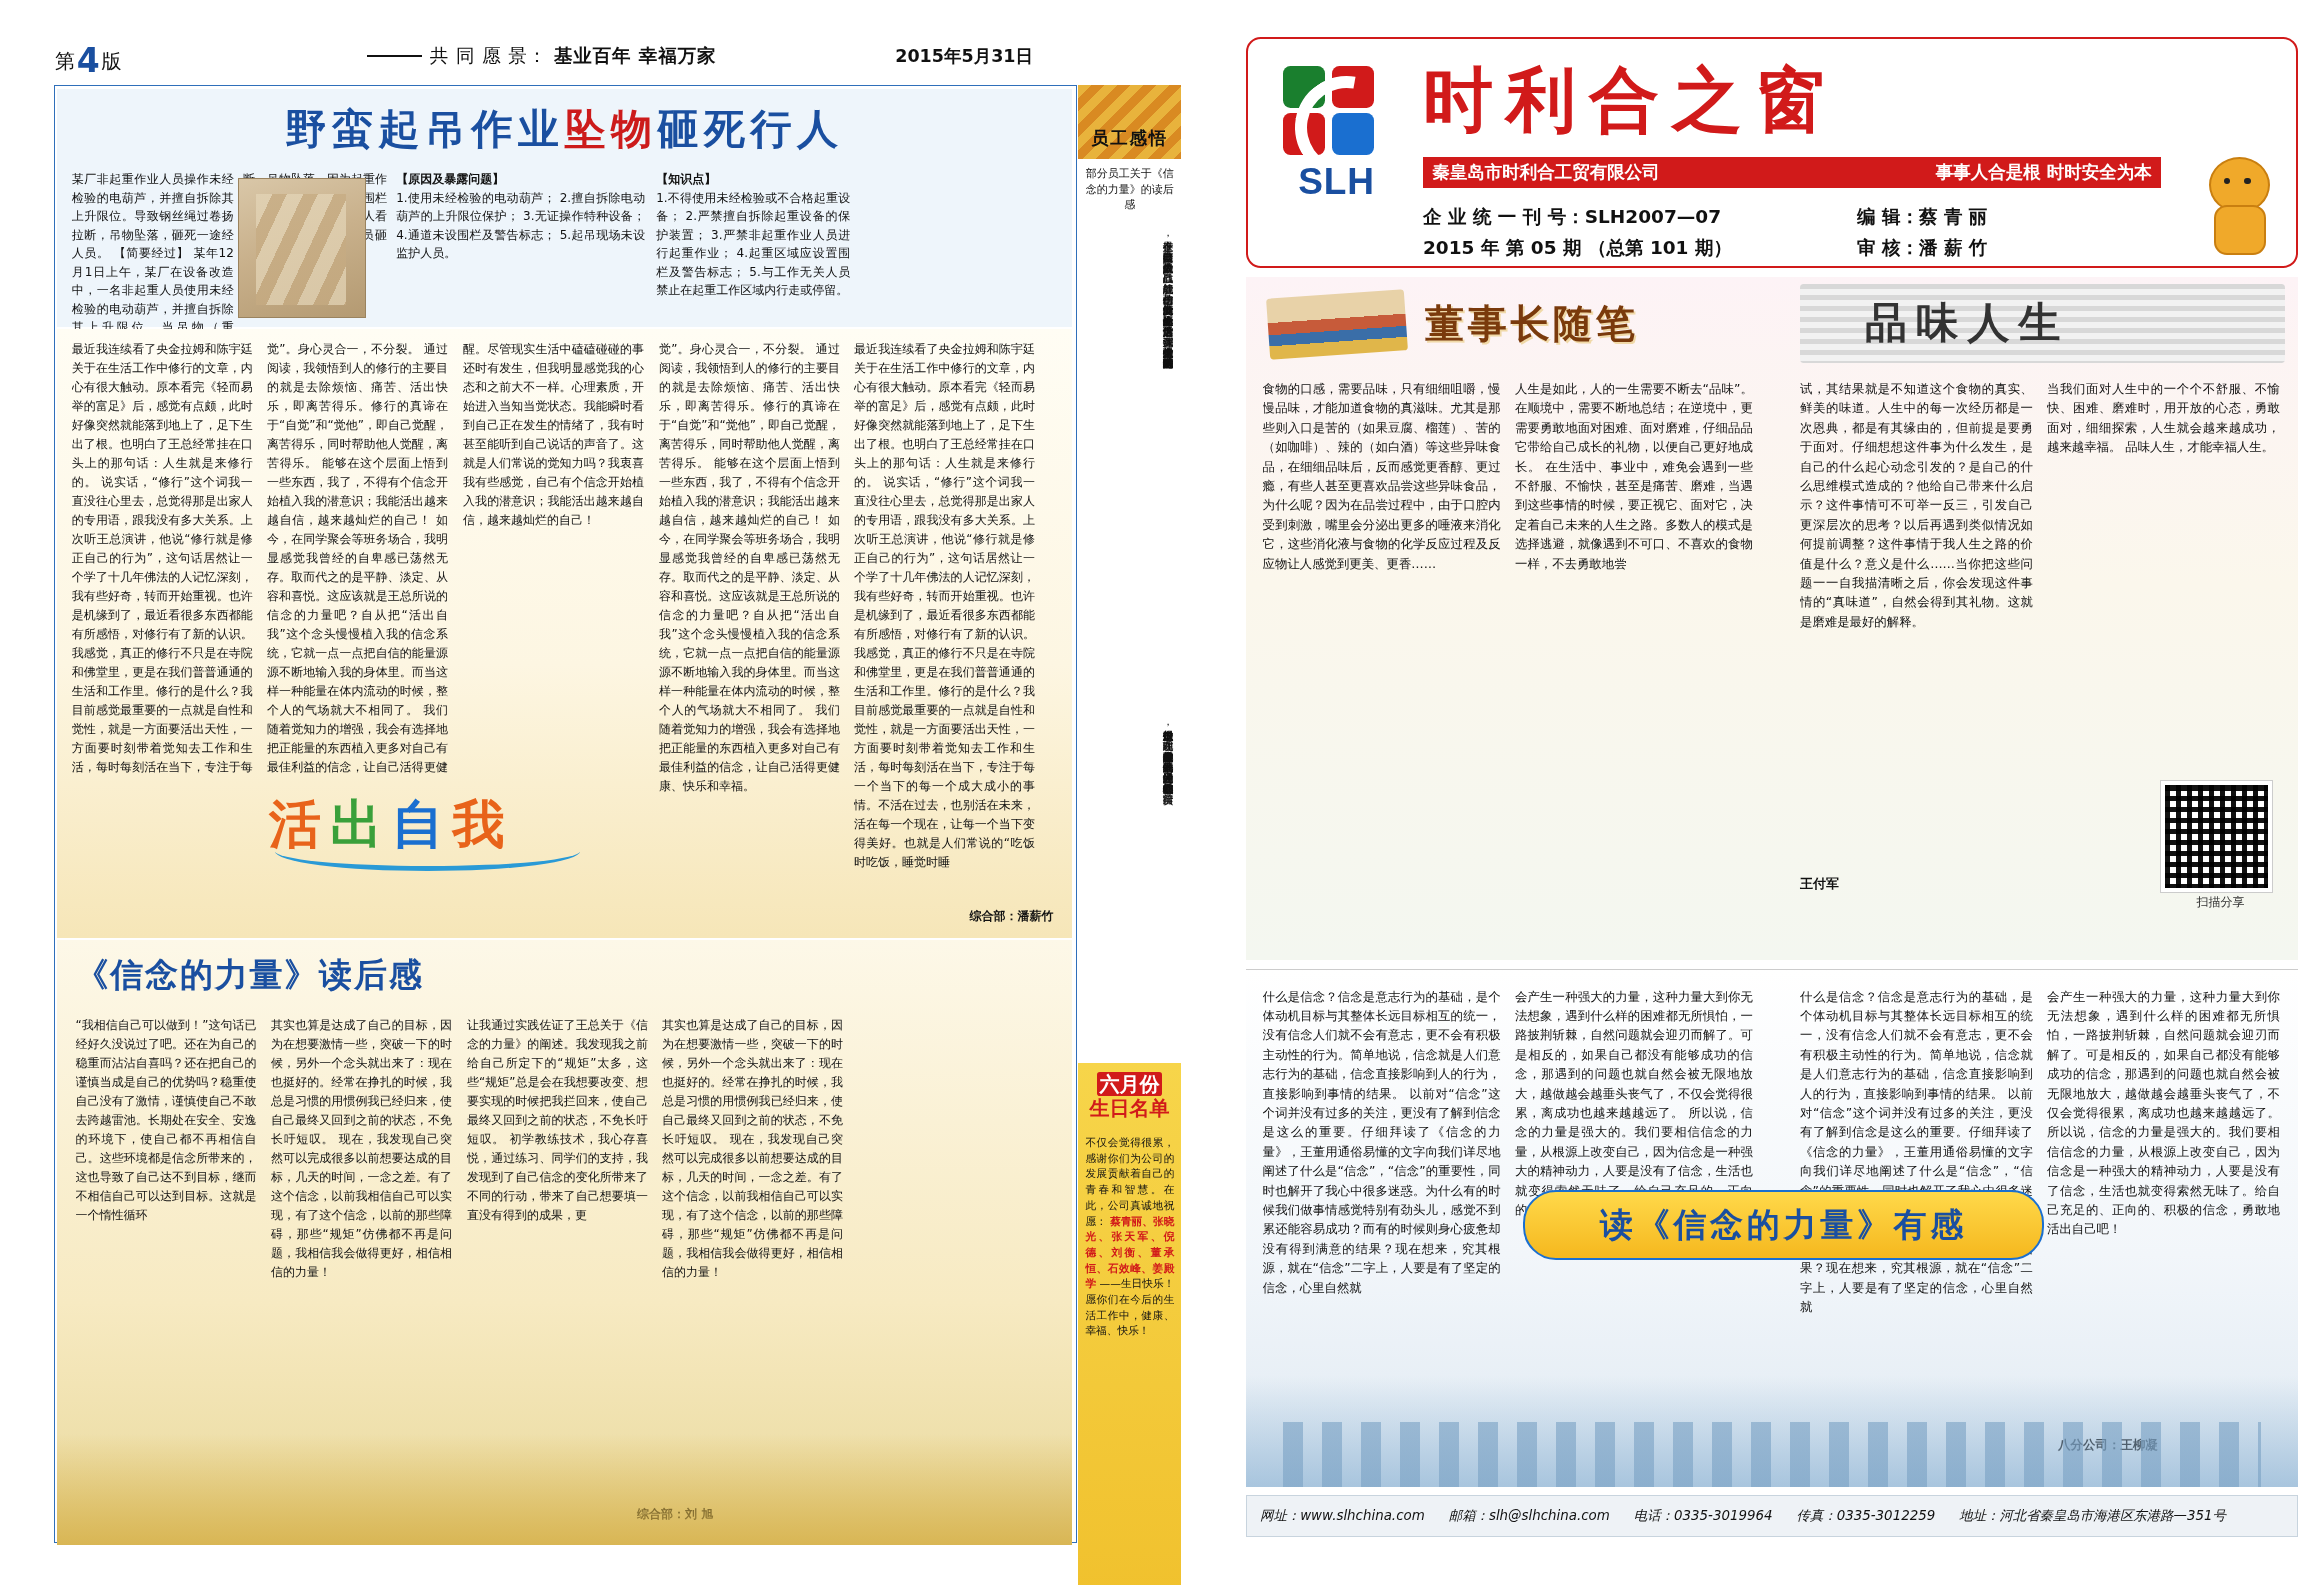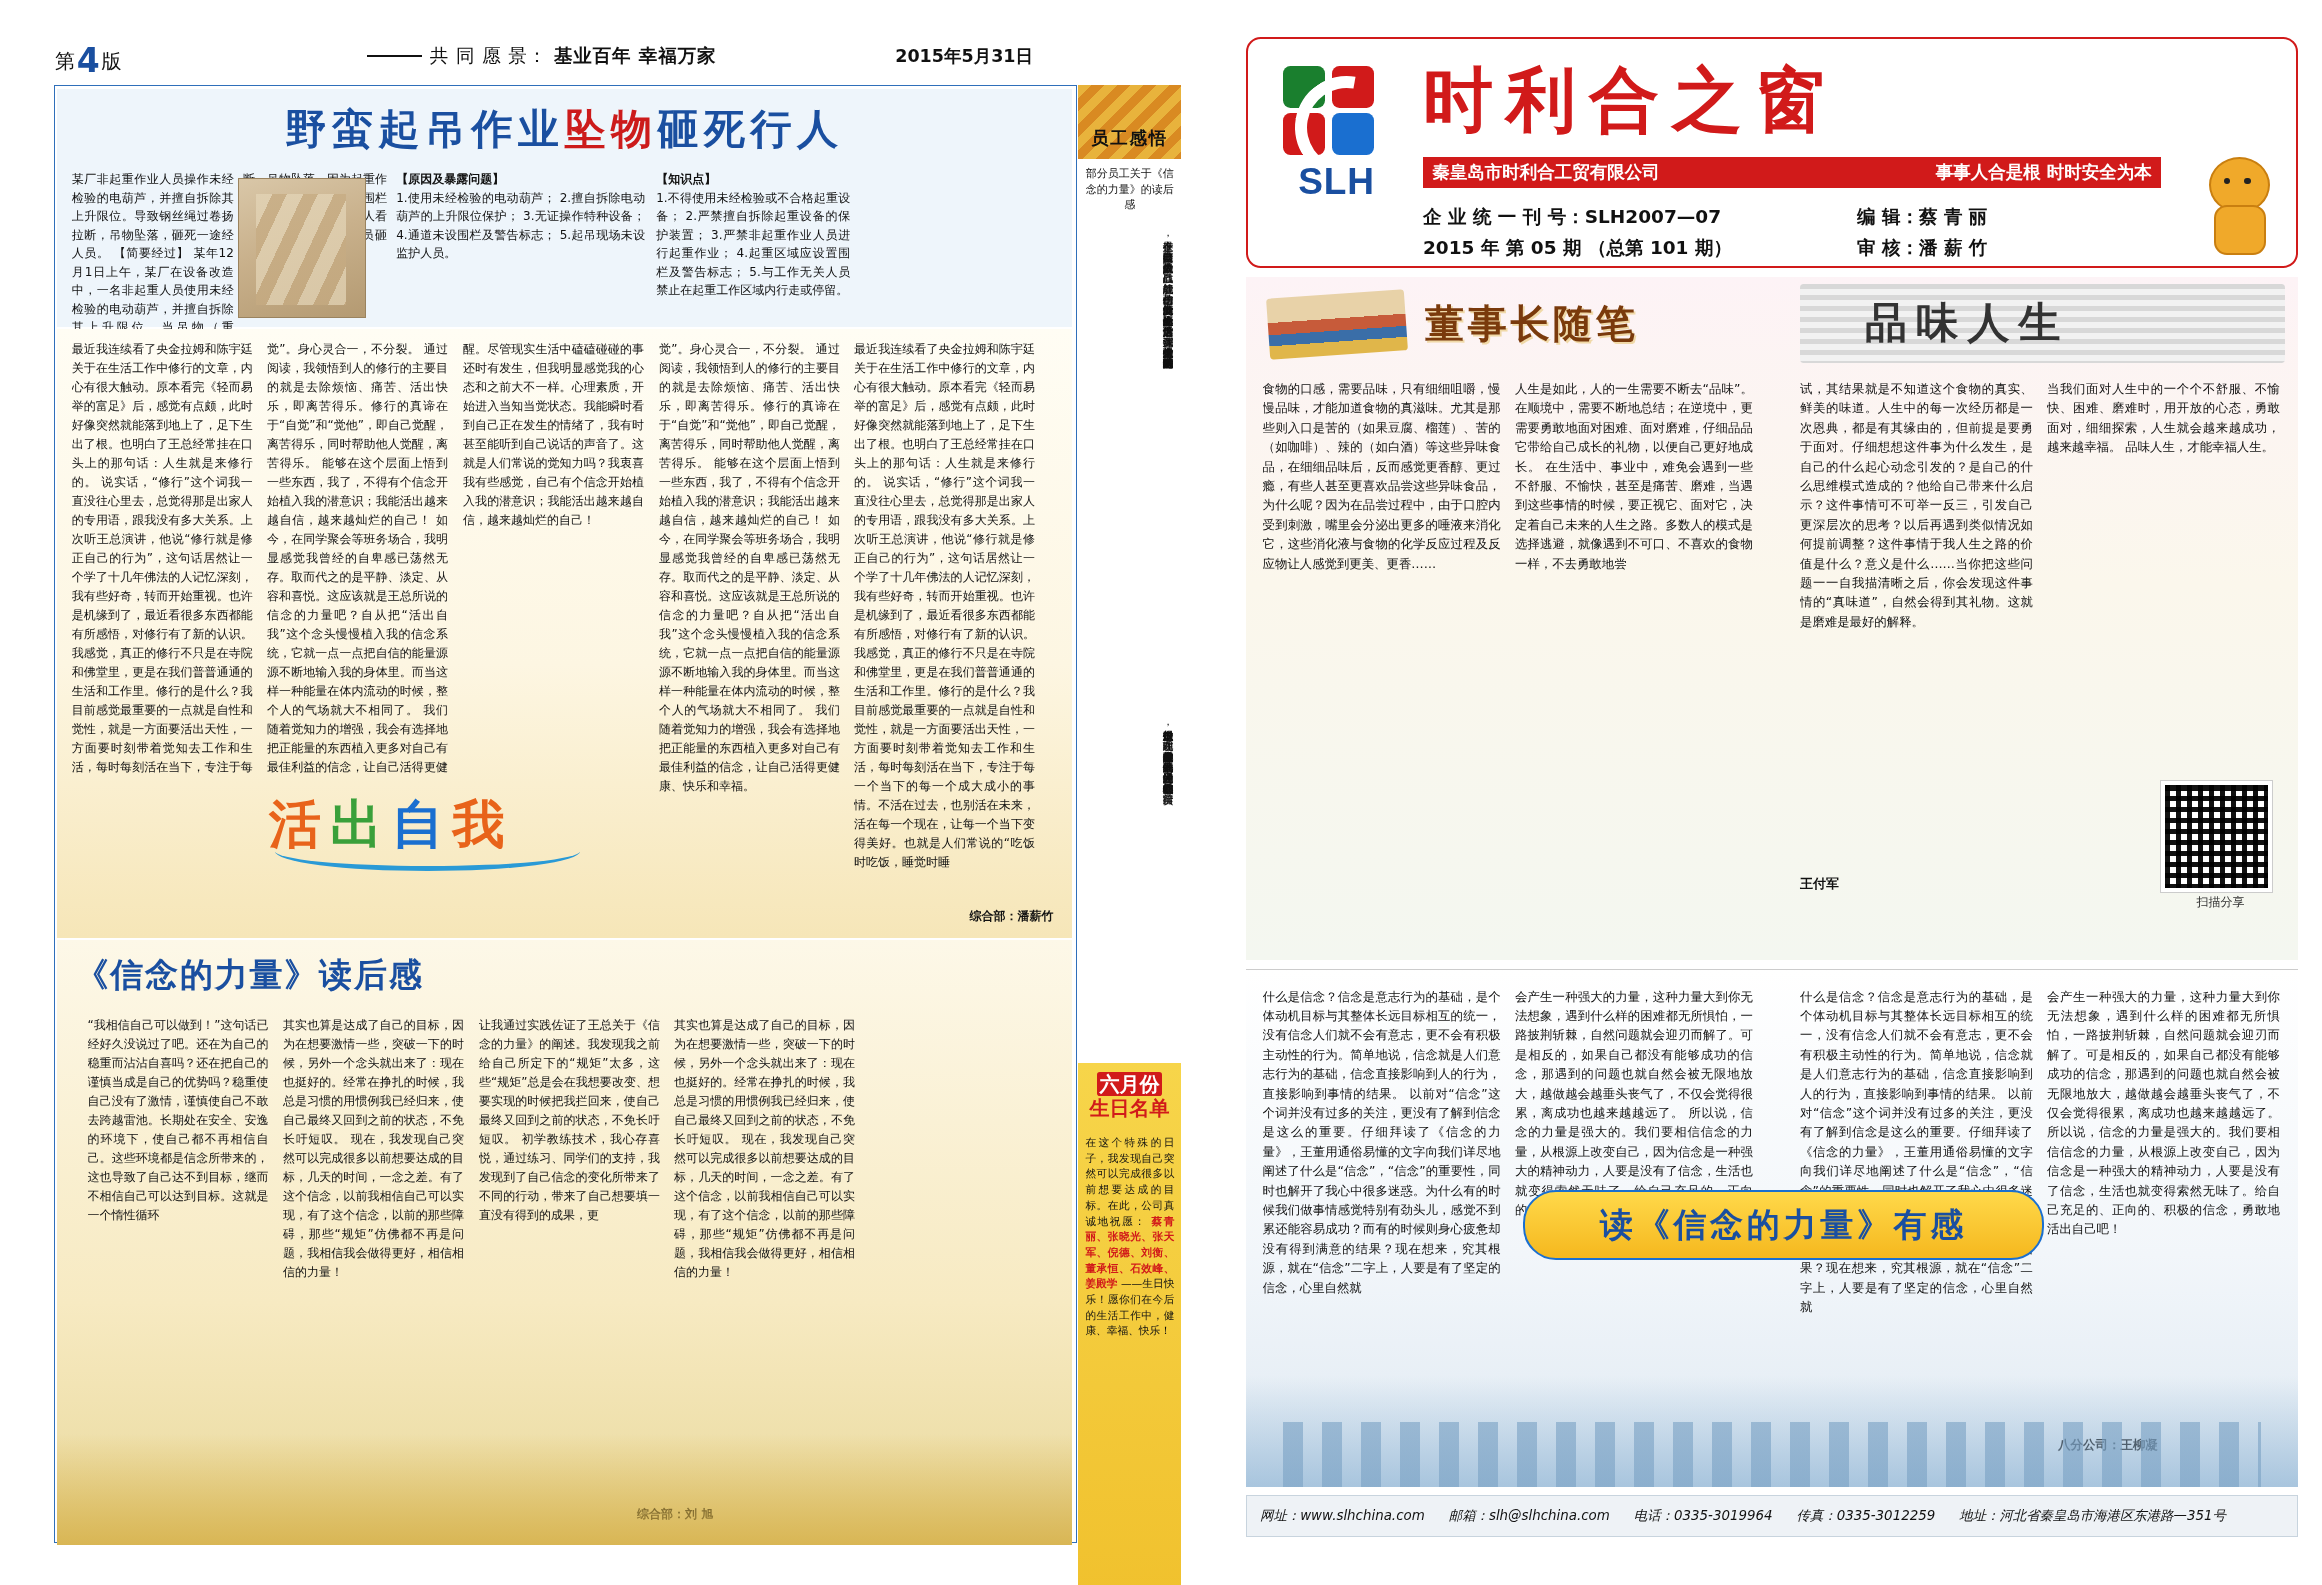--- a/index.html
+++ b/index.html
@@ -52,21 +52,21 @@
   .logo-live span{font-size:52px;font-weight:bold;letter-spacing:9.2px;}
   .logo-live .o{color:#e8631a;} .logo-live .g{color:#3aa03a;} .logo-live .b{color:#1a6fd0;}
   .logo-live .swoosh{position:absolute;left:5.5px;top:61px;width:305px;height:14.8px;
     border-bottom:5.5px solid #2a9ad6;border-radius:0 0 50% 50%/0 0 100% 100%;}
   .art2 .sign{position:absolute;right:18.5px;bottom:13px;font-size:12px;font-weight:bold;color:#111;}
 
   
   .art3{position:absolute;left:57px;top:940px;width:1015px;height:605px;
     background:linear-gradient(180deg,#fdf8e8 0%,#f7eac2 60%,#e8d89a 100%);}
   .art3-title{position:absolute;left:18.5px;top:13px;font-size:33px;font-weight:bold;color:#1a4fa0;letter-spacing:1.8px;}
-  .art3 .bcol{position:absolute;top:76px;width:181px;font-size:12px;line-height:19px;color:#111;text-align:justify;height:489px;overflow:hidden;margin-left:12px;}
+  .art3 .bcol{position:absolute;top:76px;width:181px;font-size:12px;line-height:19px;color:#111;text-align:justify;height:489px;overflow:hidden;}
   .art3 .b1{left:18.5px;} .art3 .b2{left:214px;} .art3 .b3{left:410px;} .art3 .b4{left:605px;}
   .art3 .sign{position:absolute;left:580px;bottom:22px;font-size:12px;font-weight:bold;color:#111;}
   .wheat{position:absolute;left:0;bottom:0;width:1015px;height:111px;
     background:linear-gradient(180deg,rgba(230,200,110,0) 0%,rgba(214,176,72,.85) 100%);}
 
   
   .side{position:absolute;left:1078px;top:85px;width:103px;height:1458px;background:#fff;}
   .side-badge{position:absolute;left:0;top:0;width:103px;height:74px;
     background:repeating-linear-gradient(135deg,#e8b33c 0 9.2px,#d98a22 9.2px 18.5px);
     display:flex;align-items:center;justify-content:center;}
@@ -223,21 +223,21 @@
       <div class="side-sub">部分员工关于《信念的力量》的读后感</div>
       <div class="side-vert">在这个世界上，只有自己能够定义自己。一个人最大的敌人就是自己，战胜自己，就能战胜一切。相信自己的信念，便能激发无穷的力量，让生命焕发出不一样的光彩。读过《信念的力量》之后，我深深体会到，信念是人生路上最强大的支撑，是我们面对困难时不可或缺的精神动力。</div>
       <div class="side-vert2">以前总觉得信念很虚幻，现在才明白，信念就是一种看不见却真实存在的力量。它让平凡的人做出不平凡的事，让普通的日子闪闪发光。愿我们都能守住心中的信念，踏实前行。</div>
 
       <div class="bday">
         <div class="bday-title">
           <span class="wh">六月份</span><br>
           <span>生日名单</span>
         </div>
         <div class="bday-text">
-          <span>在这个特殊的日子，我发现自己突然可以完成很多以前想要达成的目标。在此，公司真诚地祝愿：</span>
+          <span>不仅会觉得很累，感谢你们为公司的发展贡献着自己的青春和智慧。在此，公司真诚地祝愿：</span>
           <span class="bday-names">蔡青丽、张晓光、张天军、倪德、刘衡、董承恒、石效峰、姜殿学</span>
           <span>——生日快乐！愿你们在今后的生活工作中，健康、幸福、快乐！</span>
         </div>
       </div>
     </div>
   </div>
 
   <div class="right-page">
 
     <div class="masthead">

